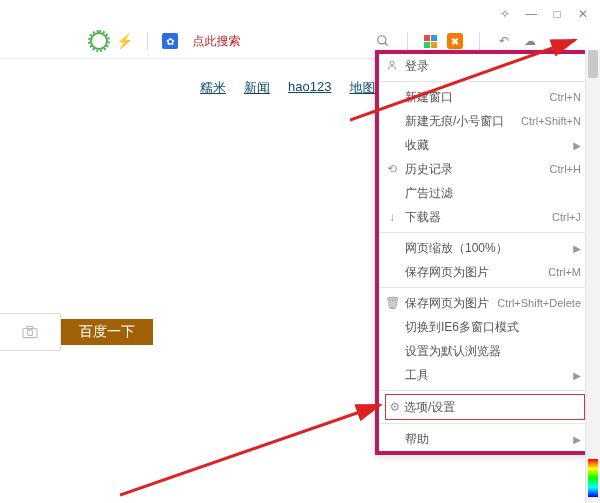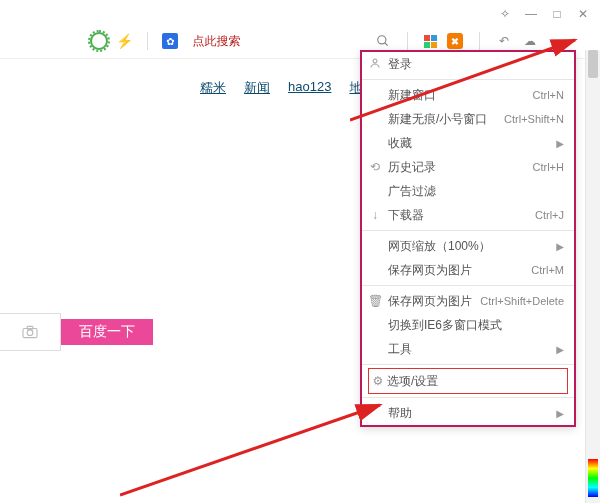--- a/index.html
+++ b/index.html
@@ -20,23 +20,23 @@
   .grid-ico i:nth-child(2){background:#3498db}
   .grid-ico i:nth-child(3){background:#2ecc71}
   .grid-ico i:nth-child(4){background:#f39c12}
   .orange-ico{width:16px;height:16px;background:#f57c00;border-radius:3px;color:#fff;display:flex;align-items:center;justify-content:center;font-size:10px}
   .hamburger{display:flex;flex-direction:column;gap:2px;justify-content:center;width:14px}
   .hamburger i{height:2px;background:#666;border-radius:1px}
   .nav-links{display:flex;gap:18px;padding:20px 0 0 200px}
   .nav-links a{color:#0c4a6e;text-decoration:underline;font-size:13px;font-weight:500}
   .search-area{position:absolute;left:0;top:313px;display:flex;align-items:center}
   .search-box{width:60px;height:36px;border:1px solid #ddd;border-left:none;display:flex;align-items:center;justify-content:center;color:#bbb}
-  .baidu-btn{height:22px;padding:13px 18px;background:#ec4899;color:#fff;border:none;font-size:14px;display:flex;align-items:center}
+  .baidu-btn{height:22px;padding:13px 18px;background:#a16207;color:#fff;border:none;font-size:14px;display:flex;align-items:center}
   
-  .menu{position:absolute;top:50px;right:24px;width:212px;background:#fff;border:2px solid #be185d;box-shadow:0 2px 8px rgba(0,0,0,.15)}
+  .menu{position:absolute;top:50px;right:5px;width:212px;background:#fff;border:4px solid #be185d;box-shadow:0 2px 8px rgba(0,0,0,.15)}
   .menu-row{display:flex;align-items:center;height:24px;padding:0 10px 0 26px;position:relative;color:#555;font-size:12px}
   .menu-row .ic{position:absolute;left:6px;width:14px;text-align:center;color:#999}
   .menu-row .sc{margin-left:auto;color:#888;font-size:11px}
   .menu-row .chev{margin-left:auto;color:#999;font-size:10px}
   .menu-sep{height:1px;background:#e5e5e5;margin:3px 0}
   .hl{border:1px solid #d33;margin:2px 6px;padding-left:18px!important}
   .hl .ic{left:2px}
   
   .arrow{position:absolute;pointer-events:none}
   .scrollbar{position:absolute;right:0;top:50px;bottom:0;width:14px;background:#f3f3f3;border-left:1px solid #e5e5e5}
@@ -155,20 +155,23 @@
     </div>
   <div class="menu-sep"></div>
 
   <div class="menu-row">
       <span class="ic">🗑</span>
       <span>保存网页为图片</span>
       <span class="sc">Ctrl+Shift+Delete</span>
     </div>
   <div class="menu-row">
       <span>切换到IE6多窗口模式</span>
+    </div>
+  <div class="menu-row">
+      <span>设置为默认浏览器</span>
     </div>
   <div class="menu-row">
       <span>工具</span>
       <span class="chev">▶</span>
     </div>
   <div class="menu-sep"></div>
 
   <div class="menu-row hl">
       <span class="ic">⚙</span>
       <span>选项/设置</span>

